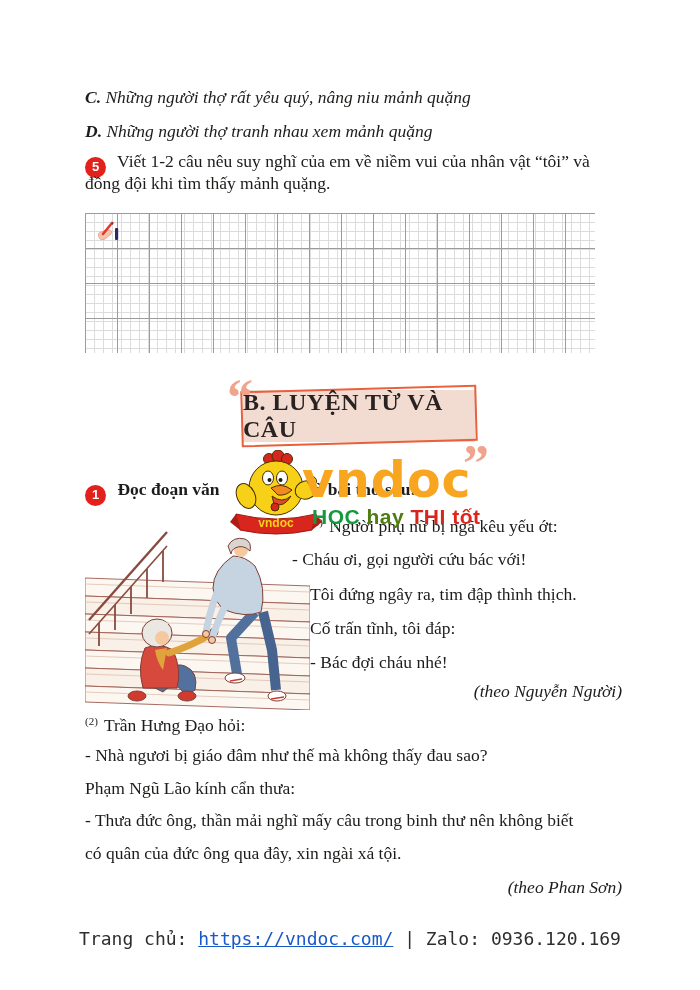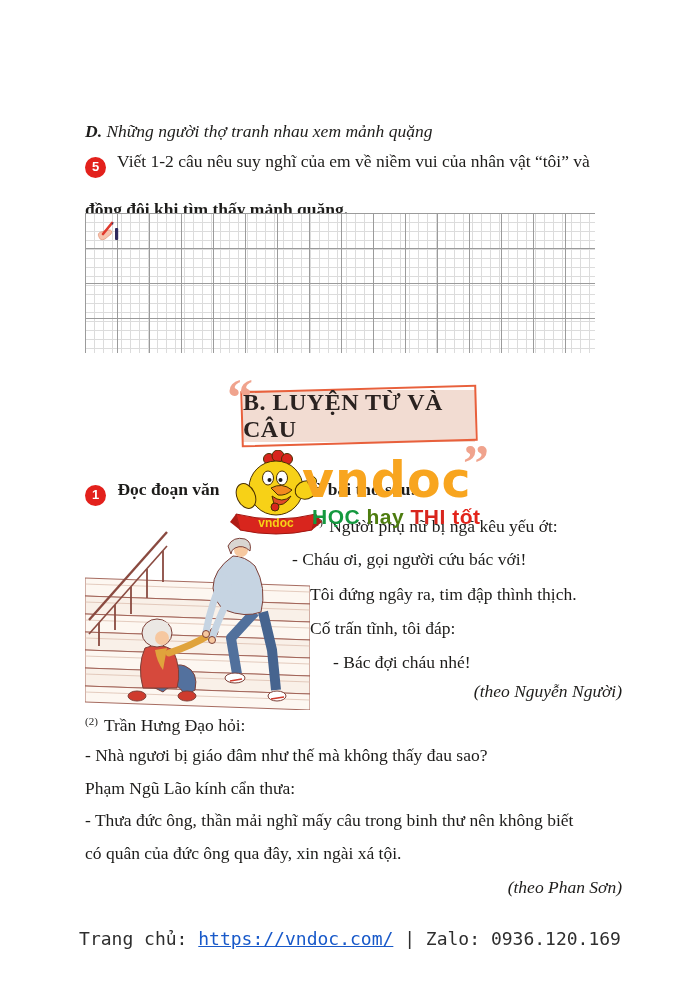--- a/index.html
+++ b/index.html
@@ -55,30 +55,34 @@
   
   .footer{position:absolute;left:0;top:928px;width:700px;text-align:center;
           font-family:"DejaVu Sans Mono",monospace;font-size:18px;color:#2e2e2e;}
   .footer a{color:#1859c9;text-decoration:underline;}
 </style>
 </head>
 <body>
 
 <div class="page">
 
+  <div class="line" style="left:85px;top:86px;">
+    <span class="bolditalic">C.</span>
+    <span class="italic">Những người thợ rất yêu quý, nâng niu mảnh quặng</span>
+  </div>
   <div class="line" style="left:85px;top:120px;">
     <span class="bolditalic">D.</span>
     <span class="italic">Những người thợ tranh nhau xem mảnh quặng</span>
   </div>
 
   <div class="line" style="left:85px;top:150px;">
     <span class="badge">5</span>
     <span>Viết 1-2 câu nêu suy nghĩ của em về niềm vui của nhân vật “tôi” và</span>
   </div>
-  <div class="line" style="left:85px;top:198px;font-weight:bold;">
+  <div class="line" style="left:85px;top:172px;">
     <span>đồng đội khi tìm thấy mảnh quặng.</span>
   </div>
 
   <div class="grid-box">
     <svg class="pencil-icon" width="34" height="24" viewBox="0 0 34 24">
       <path d="M4 16 Q2 12 6 11 L14 9 Q18 9 16 13 L10 18 Q5 20 4 16 Z" fill="#f6c3ae" stroke="#e59a80" stroke-width="0.8"></path>
       <path d="M8 13 L17 2" stroke="#e03a2e" stroke-width="2.6" stroke-linecap="round"></path>
       <path d="M16.5 2.5 L18.5 1 L18 4 Z" fill="#3b3763"></path>
       <rect x="20" y="7" width="3.2" height="12" rx="1" fill="#2e2a5e"></rect>
     </svg>
@@ -98,21 +102,21 @@
     <span style="margin-left:82px;">và bài thơ sau:</span>
   </div>
 
   <div class="line" style="left:310px;top:511px;">
     <span class="sup">(1)</span>
     <span>Người phụ nữ bị ngã kêu yếu ớt:</span>
   </div>
   <div class="line" style="left:292px;top:548px;">- Cháu ơi, gọi người cứu bác với!</div>
   <div class="line" style="left:310px;top:583px;">Tôi đứng ngây ra, tim đập thình thịch.</div>
   <div class="line" style="left:310px;top:617px;">Cố trấn tĩnh, tôi đáp:</div>
-  <div class="line" style="left:310px;top:651px;margin-left:23px;">- Bác đợi cháu nhé!</div>
+  <div class="line" style="left:310px;top:651px;">- Bác đợi cháu nhé!</div>
   <div class="line attr right-align" style="top:680px;">(theo Nguyễn Người)</div>
 
   <div class="line" style="left:85px;top:710px;">
     <span class="sup">(2)</span>
     <span>Trần Hưng Đạo hỏi:</span>
   </div>
   <div class="line" style="left:85px;top:744px;">- Nhà ngươi bị giáo đâm như thế mà không thấy đau sao?</div>
   <div class="line" style="left:85px;top:777px;">Phạm Ngũ Lão kính cẩn thưa:</div>
   <div class="line" style="left:85px;top:842px;">có quân của đức ông qua đây, xin ngài xá tội.</div>
   <div class="line" style="left:85px;top:809px;">- Thưa đức ông, thần mải nghĩ mấy câu trong binh thư nên không biết</div>

